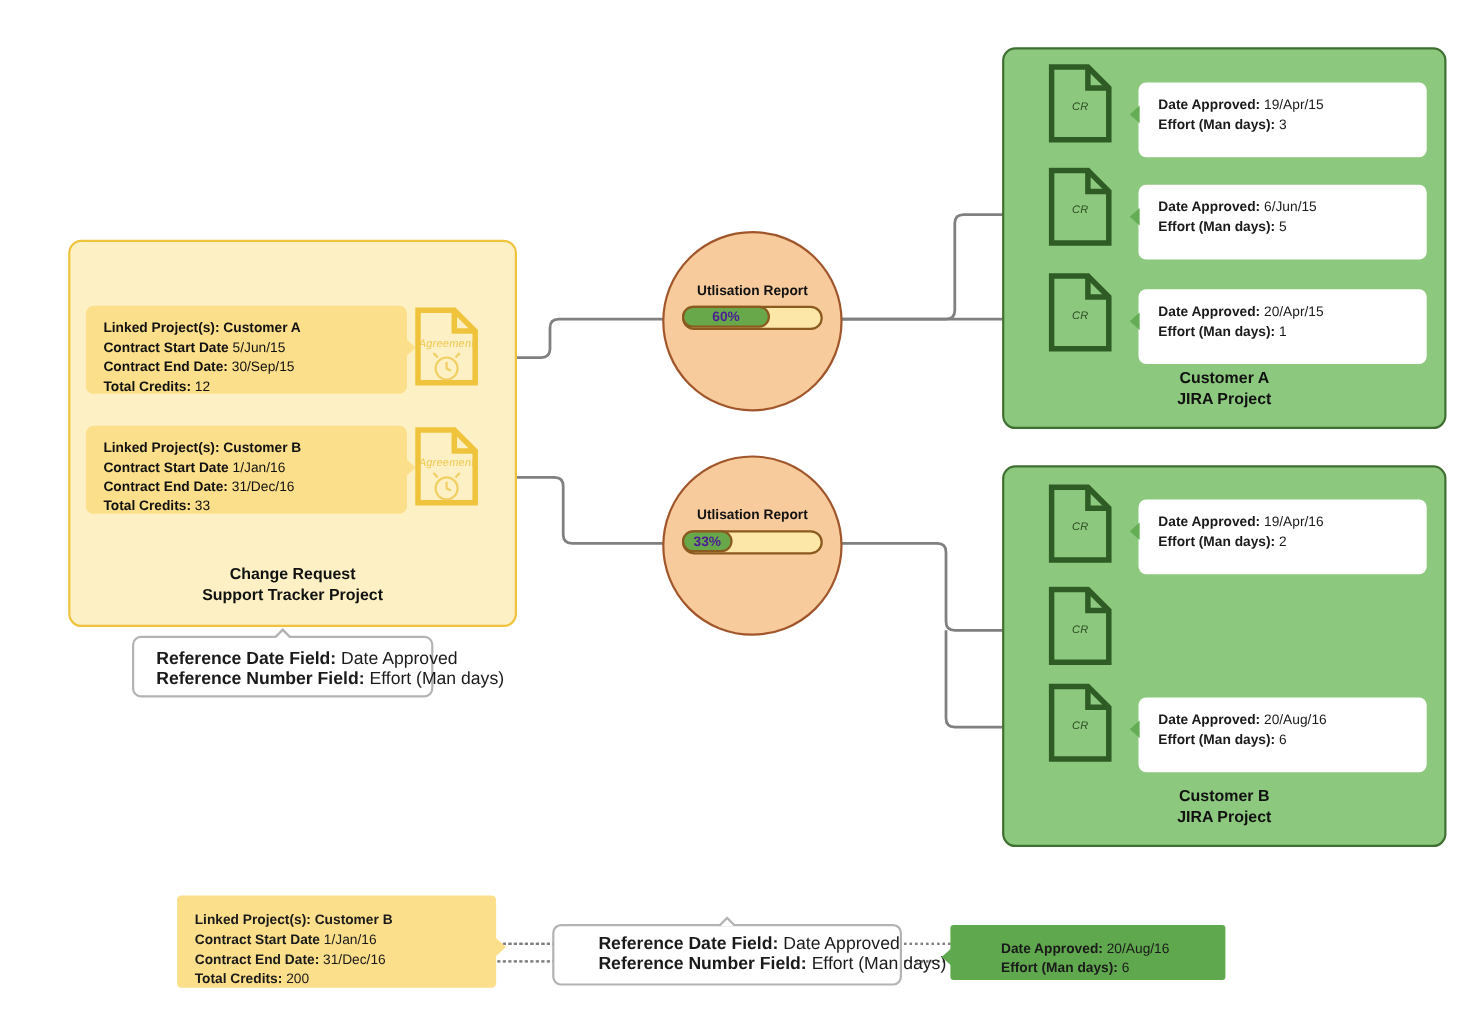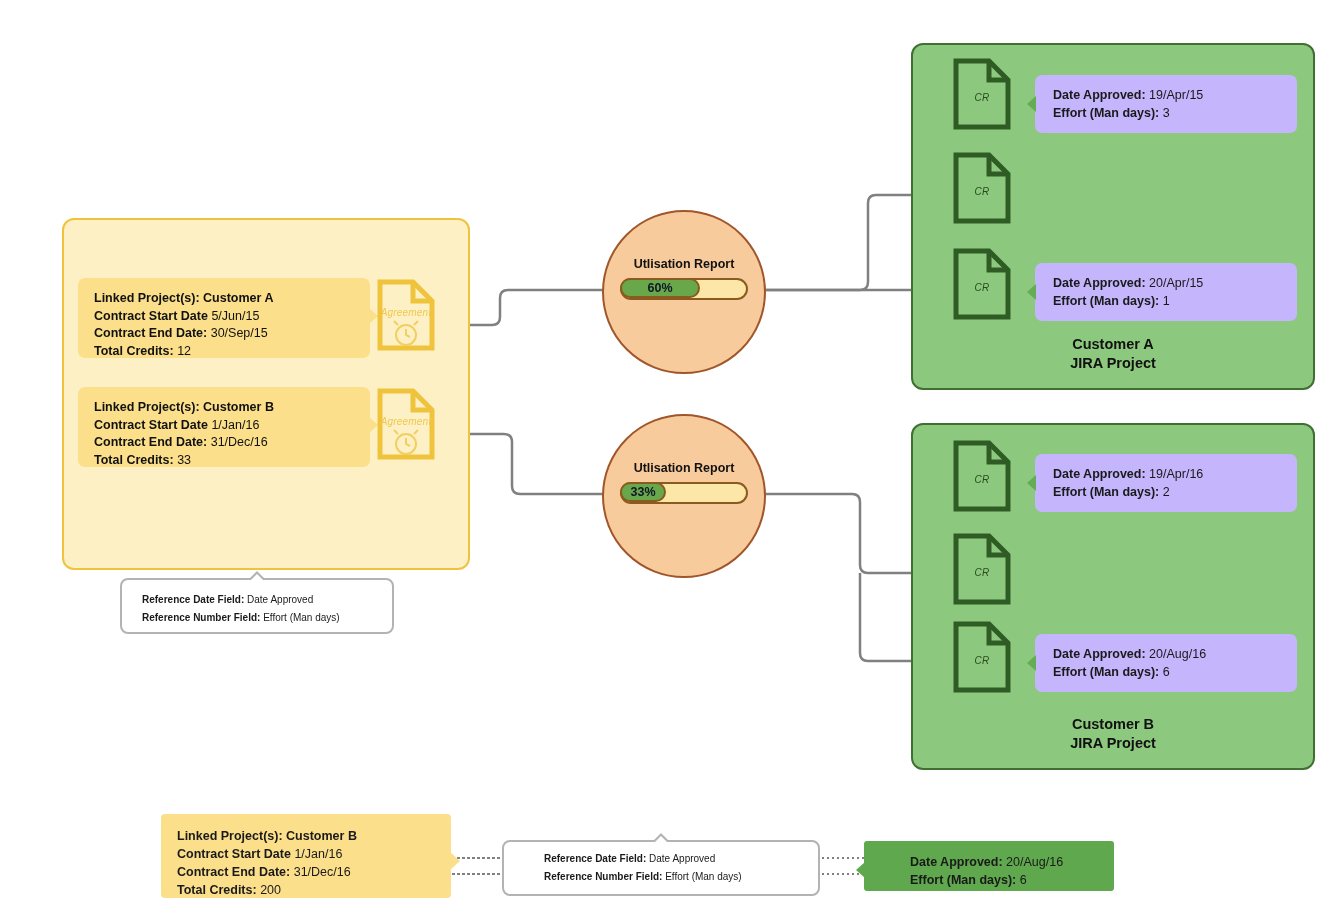--- a/index.html
+++ b/index.html
@@ -51,48 +51,48 @@
     font-size:12.5px;font-weight:bold;color:#111;
   }
   .bar-outer{
     position:absolute;left:16px;top:66px;width:128px;height:22px;
     background:#fce7a8;border:2px solid #8a5a1e;border-radius:11px;box-sizing:border-box;
   }
   .bar-fill{
     position:absolute;left:-2px;top:-2px;height:20px;
     background:#68a84b;border:2px solid #8a5a1e;border-radius:11px;box-sizing:border-box;
     display:flex;align-items:center;justify-content:center;
-    font-size:12.5px;font-weight:bold;color:#0f172a;
+    font-size:12.5px;font-weight:bold;color:#4c1d95;
   }
 
   
   .jira{
     position:absolute;width:400px;
     background:#8cc97e;border:2px solid #3f7032;border-radius:12px;
   }
   .jira-title{
     position:absolute;left:0;right:0;bottom:14px;text-align:center;
     font-size:14.5px;font-weight:bold;line-height:1.35;color:#111;
   }
   .cr-card{
-    position:absolute;left:122px;width:262px;height:58px;
-    background:#c4b5fd;border-radius:7px;
+    position:absolute;left:122px;width:262px;height:68px;
+    background:#ffffff;border-radius:7px;
   }
   .cr-card .lines{position:absolute;left:18px;top:12px;font-size:12.5px;line-height:17.5px;white-space:nowrap;}
   .notch-l{
     position:absolute;left:-8px;top:21px;width:0;height:0;
     border-top:8px solid transparent;border-bottom:8px solid transparent;
     border-right:9px solid #65ad54;
   }
 
   
   .callout{
     position:absolute;background:#ffffff;border:2px solid #b3b3b3;border-radius:8px;
   }
-  .callout .lines{position:absolute;left:20px;top:11px;font-size:10px;line-height:18px;white-space:nowrap;}
+  .callout .lines{position:absolute;left:20px;top:11px;font-size:16px;line-height:18px;white-space:nowrap;}
   .callout-tip{
     position:absolute;top:-9px;left:50%;margin-left:-9px;width:18px;height:9px;overflow:hidden;
   }
   .callout-tip:before{
     content:"";position:absolute;left:0;top:0;width:0;height:0;
     border-left:9px solid transparent;border-right:9px solid transparent;border-bottom:9px solid #b3b3b3;
   }
   .callout-tip:after{
     content:"";position:absolute;left:2px;top:3px;width:0;height:0;
     border-left:7px solid transparent;border-right:7px solid transparent;border-bottom:7px solid #ffffff;
@@ -184,20 +184,24 @@
     <div class="agreement-card" style="top:167px;">
       <div class="lines">
         <div><b>Linked Project(s):</b> <b>Customer B</b></div>
         <div><b>Contract Start Date</b> <span>1/Jan/16</span></div>
         <div><b>Contract End Date:</b> <span>31/Dec/16</span></div>
         <div><b>Total Credits:</b> <span>33</span></div>
       </div>
       <div class="notch-r"></div>
     </div>
 
+    <div class="tracker-title">
+      <div>Change Request</div>
+      <div>Support Tracker Project</div>
+    </div>
   </div>
 
   <div class="abs doc" style="left:377px;top:279px;width:58px;height:72px;">
     <svg width="58" height="72" viewBox="0 0 58 72">
       <path d="M3,3 L36,3 L55,22 L55,69 L3,69 Z" fill="none" stroke="#f0c33c" stroke-width="5" stroke-linejoin="miter"></path>
       <path d="M36,3 L36,22 L55,22" fill="none" stroke="#f0c33c" stroke-width="5"></path>
       <g stroke="#f2cf63" stroke-width="2" fill="none">
         <circle cx="29" cy="56" r="10"></circle>
         <path d="M21,46 L17,42 M37,46 L41,42"></path>
         <path d="M29,50 L29,56 L33,58"></path>
@@ -242,20 +246,27 @@
   </div>
 
   <div class="jira" style="left:911px;top:43px;height:343px;">
     <div class="cr-card" style="top:30px;">
       <div class="notch-l"></div>
       <div class="lines">
         <div><b>Date Approved:</b> <span>19/Apr/15</span></div>
         <div><b>Effort (Man days):</b> <span>3</span></div>
       </div>
     </div>
+    <div class="cr-card" style="top:123px;">
+      <div class="notch-l"></div>
+      <div class="lines">
+        <div><b>Date Approved:</b> <span>6/Jun/15</span></div>
+        <div><b>Effort (Man days):</b> <span>5</span></div>
+      </div>
+    </div>
     <div class="cr-card" style="top:218px;">
       <div class="notch-l"></div>
       <div class="lines">
         <div><b>Date Approved:</b> <span>20/Apr/15</span></div>
         <div><b>Effort (Man days):</b> <span>1</span></div>
       </div>
     </div>
     <div class="jira-title">
       <div>Customer A</div>
       <div>JIRA Project</div>

